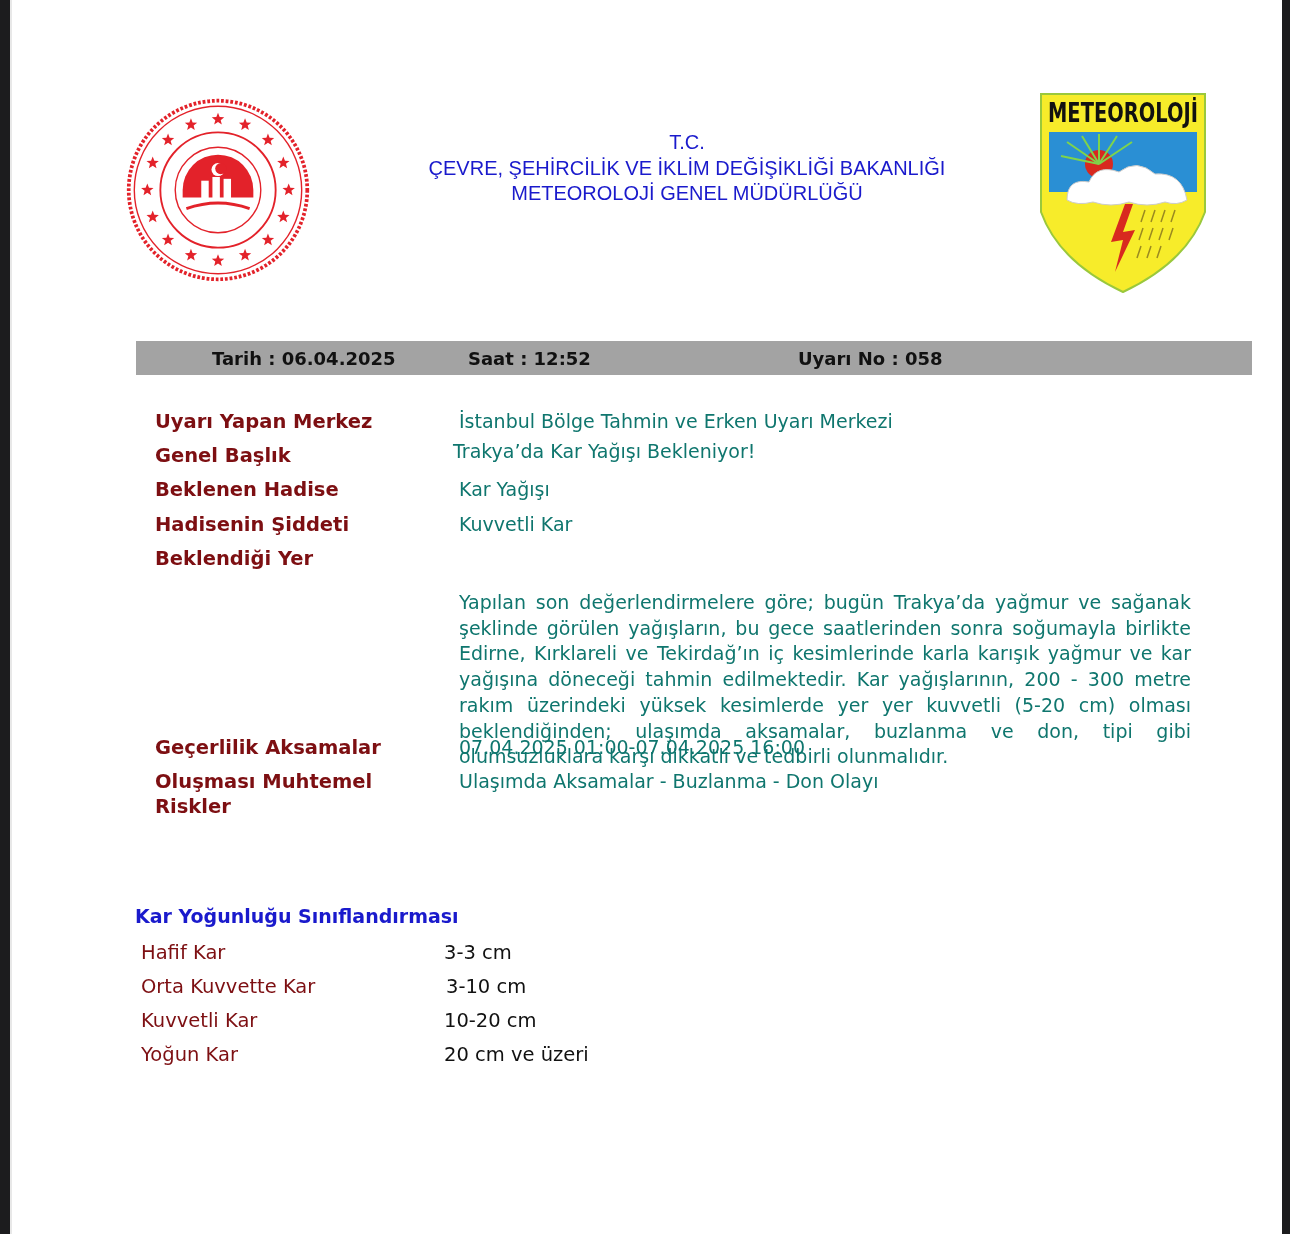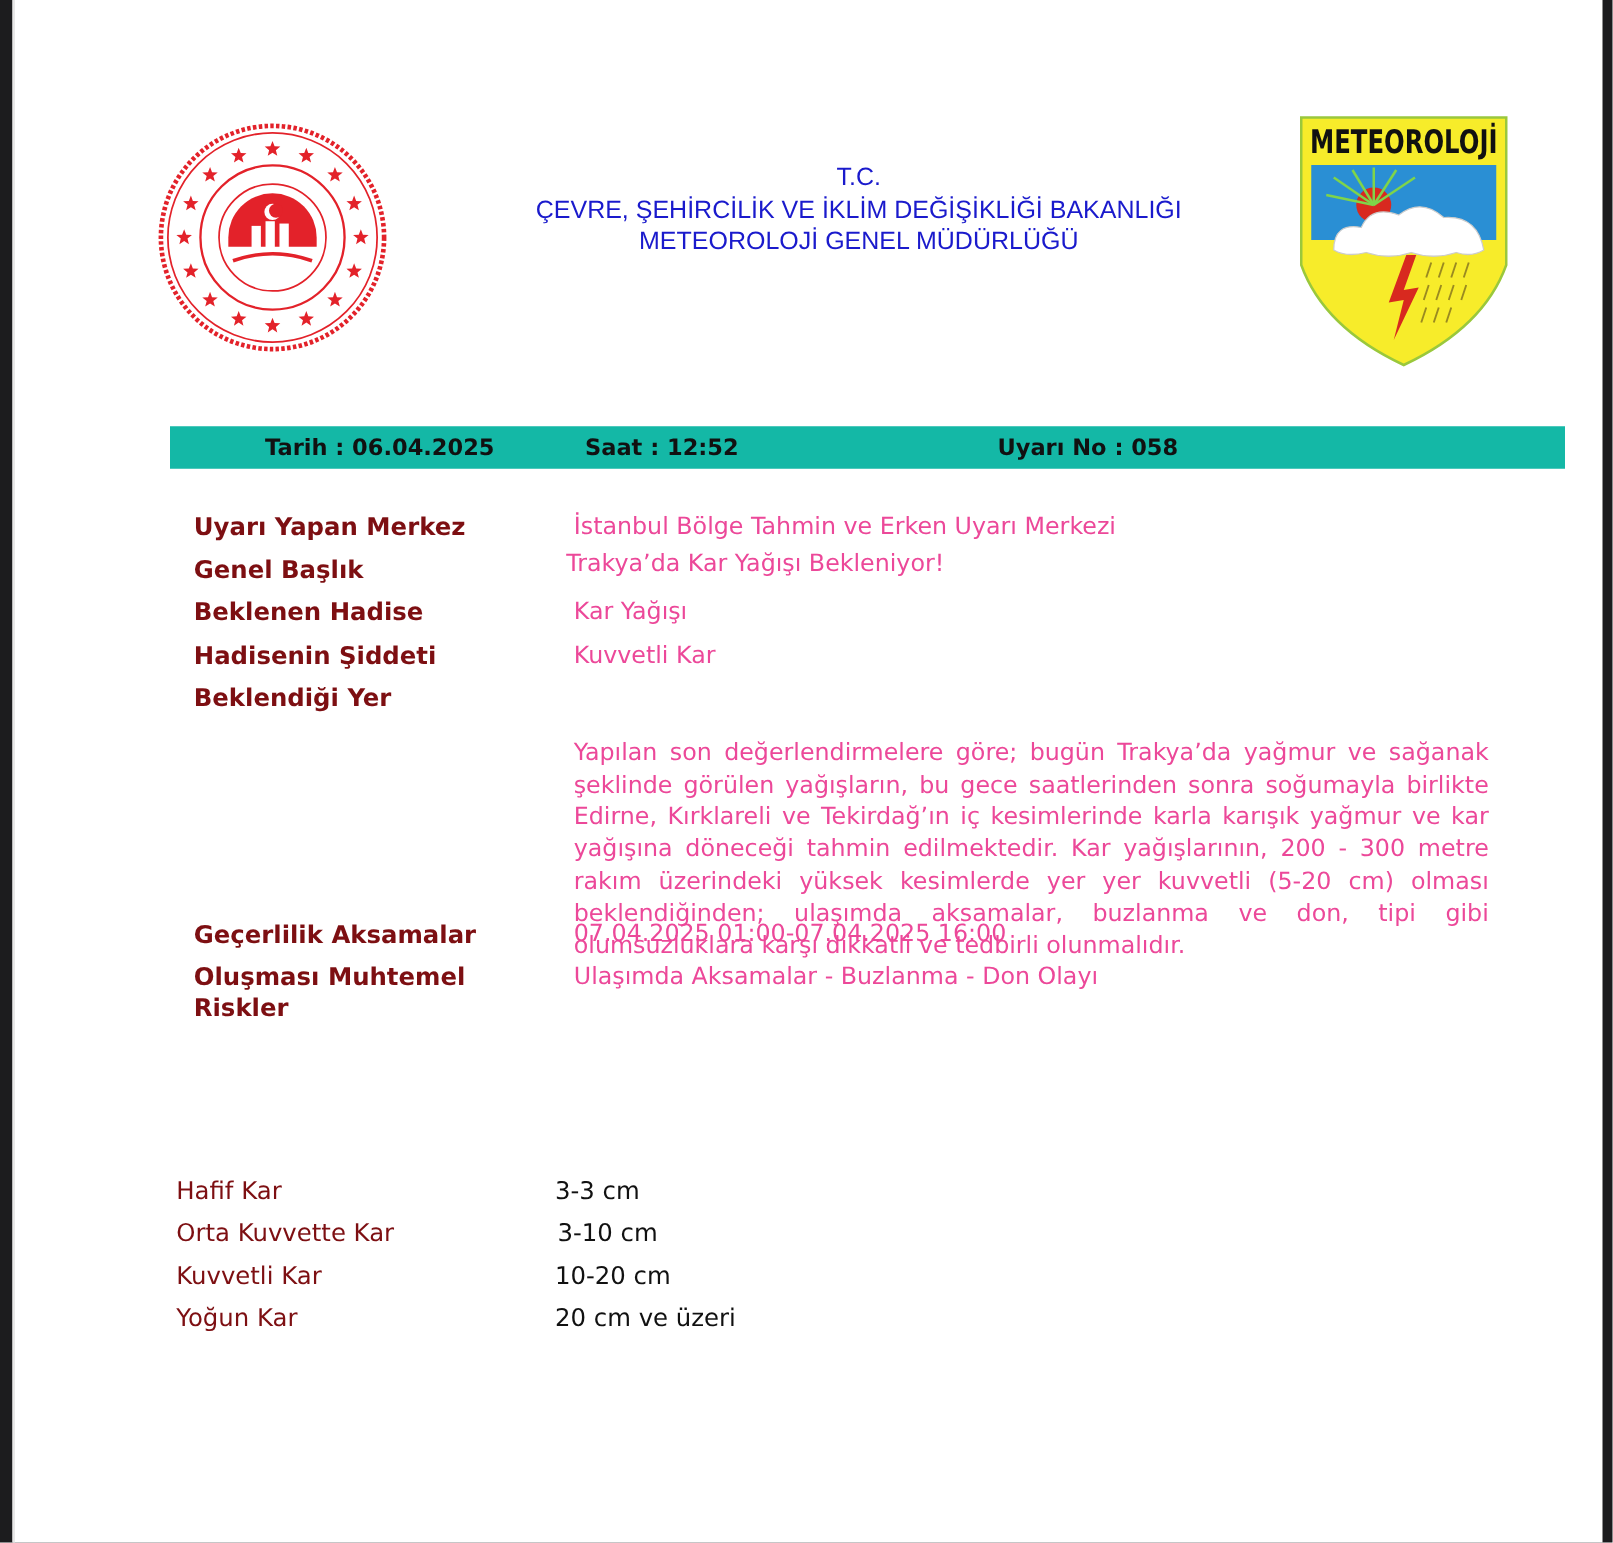--- a/index.html
+++ b/index.html
@@ -15,32 +15,32 @@
   }
   .seal { position: absolute; left: 113px; top: 97px; width: 186px; height: 186px; }
   .shield { position: absolute; left: 1025px; top: 92px; width: 172px; height: 202px; }
   .header-text {
     position: absolute; left: 330px; top: 130px; width: 690px;
     text-align: center; color: #1a1acc; font-weight: normal;
     font-family: "Liberation Sans", sans-serif; font-size: 20px; line-height: 25.5px;
   }
   .info-bar {
     position: absolute; left: 124px; top: 341px; width: 1116px; height: 34px;
-    background: #14b8a6;
+    background: #a3a3a3;
     font-weight: bold; font-size: 18px; color: #111;
   }
   .info-bar span { position: absolute; top: 7px; white-space: nowrap; }
   .fields { position: absolute; left: 143px; top: 0; width: 1040px; }
   .f-label {
     position: absolute; left: 0; width: 260px;
     color: #7d0f12; font-weight: bold; font-size: 19.5px; line-height: 25px;
   }
   .f-value {
     position: absolute; left: 304px; width: 732px;
-    color: #ec4899; font-size: 19px; line-height: 25.7px;
+    color: #0f766e; font-size: 19px; line-height: 25.7px;
     font-family: "DejaVu Sans", sans-serif;
   }
   .f-value.justify { text-align: justify; text-align-last: left; margin-top: 44px; }
   .section-title {
     position: absolute; left: 123px; top: 905px;
     color: #1a1acc; font-weight: bold; font-size: 19px;
   }
   .c-name {
     position: absolute; left: 129px; color: #7d0f12; font-size: 19.5px;
   }
@@ -144,20 +144,21 @@
     <div class="f-label" style="top:546px">Beklendiği Yer</div>
     <div class="f-value justify" style="top:546px">Yapılan son değerlendirmelere göre; bugün Trakya’da yağmur ve sağanak şeklinde görülen yağışların, bu gece saatlerinden sonra soğumayla birlikte Edirne, Kırklareli ve Tekirdağ’ın iç kesimlerinde karla karışık yağmur ve kar yağışına döneceği tahmin edilmektedir. Kar yağışlarının, 200 - 300 metre rakım üzerindeki yüksek kesimlerde yer yer kuvvetli (5-20 cm) olması beklendiğinden; ulaşımda aksamalar, buzlanma ve don, tipi gibi olumsuzluklara karşı dikkatli ve tedbirli olunmalıdır.</div>
 
     <div class="f-label" style="top:735px">Geçerlilik Aksamalar</div>
     <div class="f-value" style="top:735px">07.04.2025 01:00-07.04.2025 16:00</div>
 
     <div class="f-label" style="top:769px;width:230px">Oluşması Muhtemel Riskler</div>
     <div class="f-value" style="top:769px">Ulaşımda Aksamalar - Buzlanma - Don Olayı</div>
   </div>
 
+  <div class="section-title">Kar Yoğunluğu Sınıflandırması</div>
 
   <div class="c-name" style="top:941px">Hafif Kar</div>
   <div class="c-val" style="top:941px">3-3 cm</div>
 
   <div class="c-name" style="top:975px">Orta Kuvvette Kar</div>
   <div class="c-val" style="top:975px;left:434px">3-10 cm</div>
 
   <div class="c-name" style="top:1009px">Kuvvetli Kar</div>
   <div class="c-val" style="top:1009px">10-20 cm</div>
 

